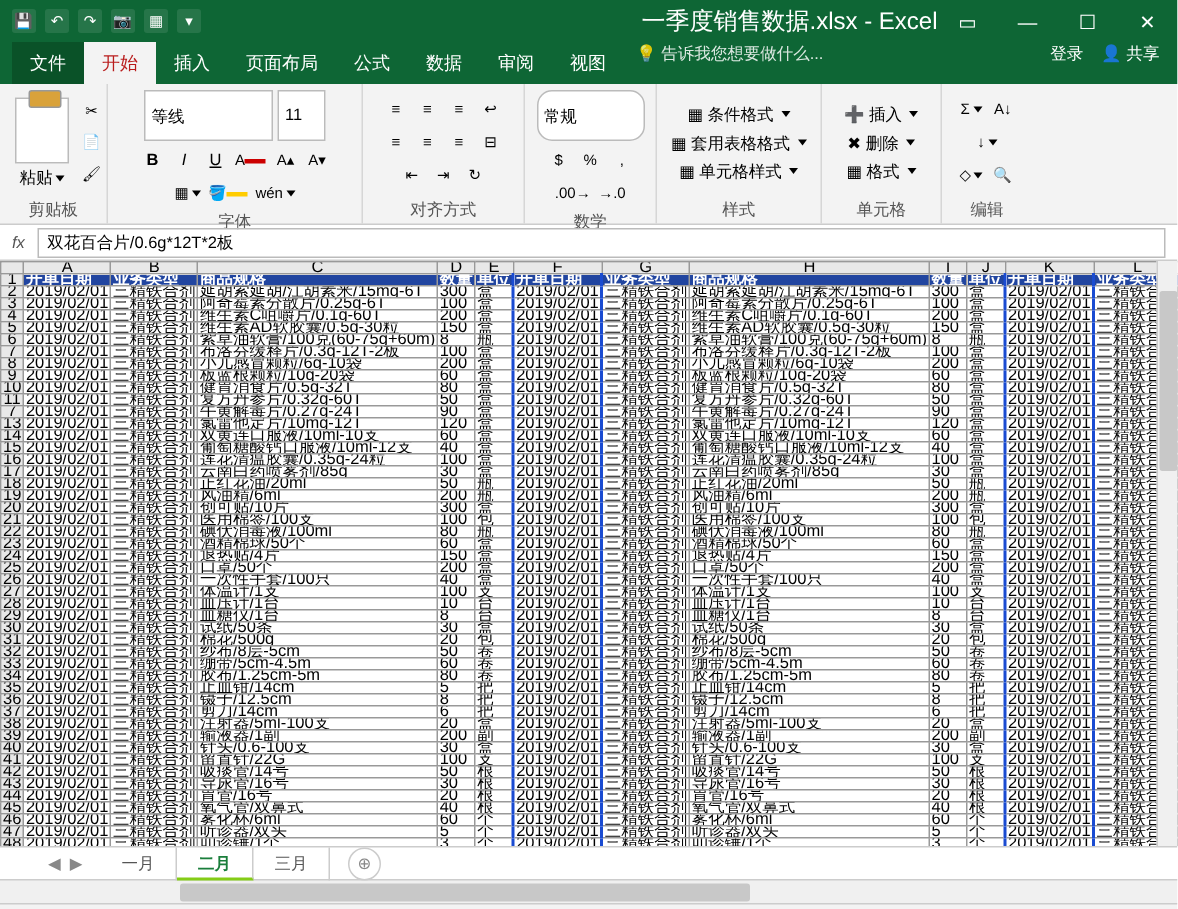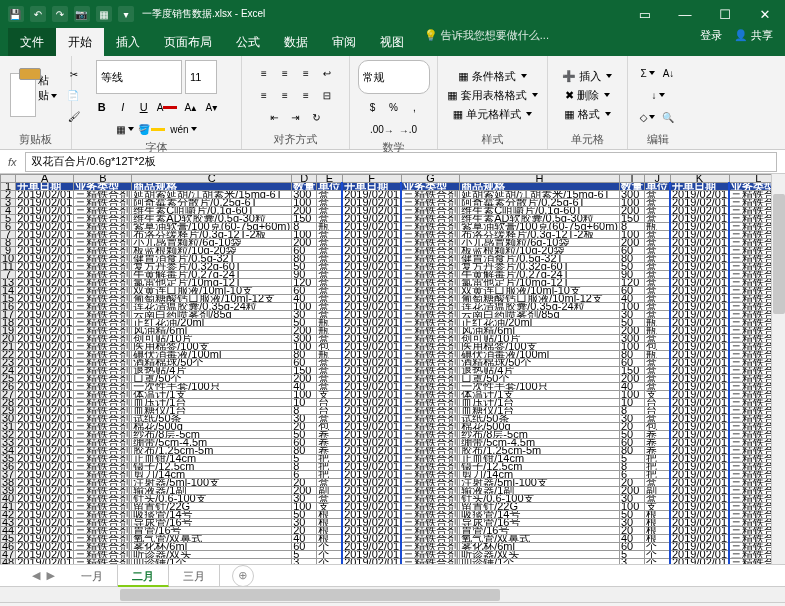--- a/index.html
+++ b/index.html
@@ -1,34 +1,34 @@
 <!DOCTYPE html>
 <html><head>
 <meta charset="utf-8">
 <style>
 *{margin:0;padding:0;box-sizing:border-box;font-family:"Microsoft YaHei",sans-serif;font-size:11px}
 body{width:785px;height:606px;background:#fff;overflow:hidden;position:relative}
 .titlebar{height:28px;background:#0e6635;display:flex;align-items:center;color:#fff}
 .titlebar .qat{display:flex;gap:6px;padding:0 8px;align-items:center}
 .titlebar .qat span{width:16px;height:16px;display:flex;align-items:center;justify-content:center;background:rgba(255,255,255,.1);border-radius:2px;font-size:10px}
-.titlebar .title{flex:1;text-align:left;font-size:10px}
+.titlebar .title{flex:1;text-align:right;font-size:16px}
 .titlebar .wctrl{display:flex}
 .titlebar .wctrl span{width:40px;height:28px;display:flex;align-items:center;justify-content:center;font-size:13px}
 .ribbon-tabs{height:28px;background:#0e6635;display:flex;align-items:flex-start;color:#fff;padding-left:8px}
 .ribbon-tabs .tab{padding:0 12px;height:28px;line-height:28px;font-size:12px;cursor:pointer}
-.ribbon-tabs .tab.active{background:#f3f3f3;color:#000000}
+.ribbon-tabs .tab.active{background:#f3f3f3;color:#b91c1c}
 .ribbon-tabs .tell{margin-left:8px;font-size:11px;opacity:.85}
 .ribbon-tabs .right{margin-left:auto;display:flex;gap:12px;padding-right:12px}
 .ribbon{height:94px;background:#f3f3f3;border-bottom:1px solid #ccc;display:flex}
 .rgrp{border-right:1px solid #d6d6d6;padding:4px 8px 2px;display:flex;flex-direction:column}
 .rgrp .body{flex:1;display:flex;align-items:center;gap:4px}
 .rgrp .lbl{text-align:center;font-size:11px;color:#555;padding-top:2px}
 .paste-ico{width:36px;height:44px;background:#fff;border:1px solid #bbb;position:relative;display:flex;align-items:center;justify-content:center}
 .paste-ico::before{content:"";position:absolute;top:-6px;left:8px;width:20px;height:10px;background:#d9a23a;border:1px solid #999;border-radius:2px}
-.bigbtn{display:flex;flex-direction:row;gap:2px;padding:2px;cursor:pointer}
+.bigbtn{display:flex;flex-direction:column;align-items:center;gap:2px;padding:2px;cursor:pointer}
 .bigbtn .txt{font-size:11px}
 .col{display:flex;flex-direction:column;gap:3px;justify-content:center}
 .row{display:flex;gap:3px;align-items:center}
 .btn{min-width:18px;height:18px;border:1px solid transparent;display:flex;align-items:center;justify-content:center;font-size:10px;background:transparent;cursor:pointer}
 .inp{height:20px;border:1px solid #bbb;background:#fff;padding:16px 4px;font-size:11px}
 .color-strip{height:3px;width:14px}
 .namebox{height:24px;border-bottom:1px solid #ccc;display:flex;align-items:center;background:#fff}
 .namebox .nb{width:100px;border:1px solid #bbb;height:20px;margin:0 4px;display:flex;align-items:center;padding:0 6px;justify-content:space-between;font-size:11px}
 .namebox .fx{padding:0 8px;color:#555;font-style:italic}
 .namebox .fbar{flex:1;border:1px solid #bbb;height:20px;margin-right:8px;display:flex;align-items:center;padding:0 6px;font-size:11px}

